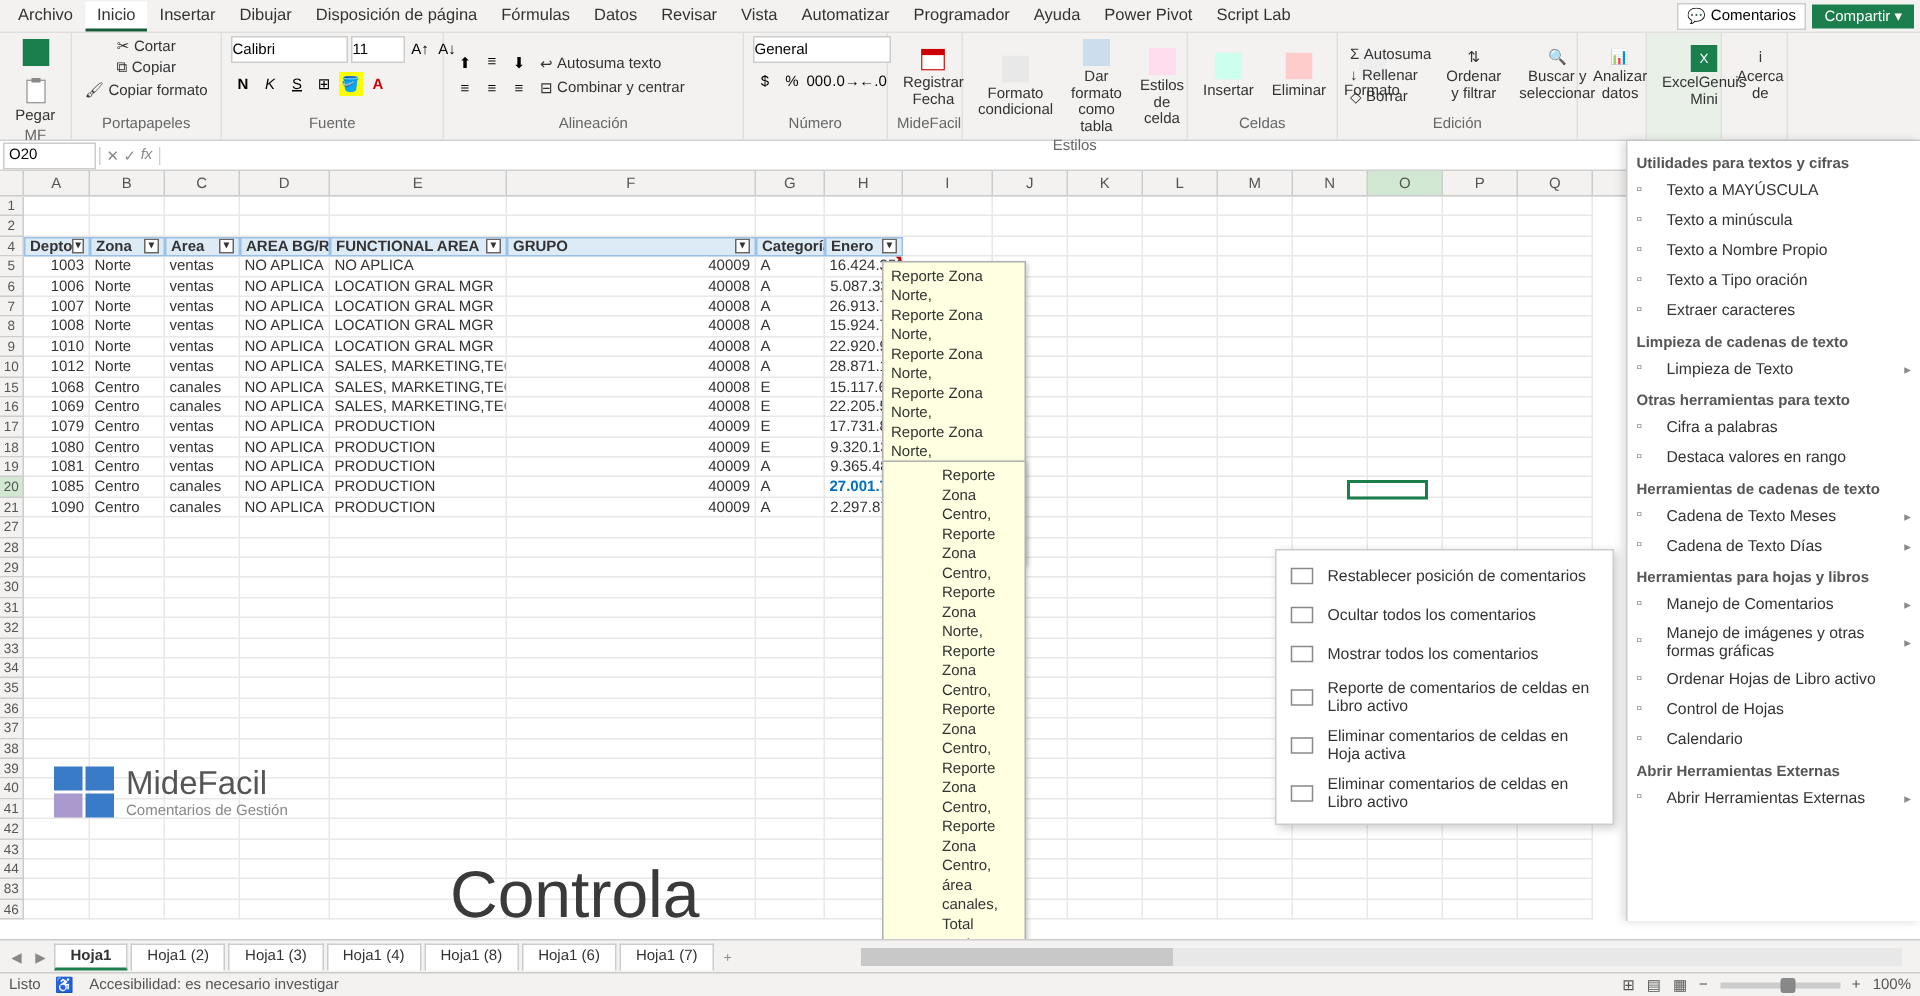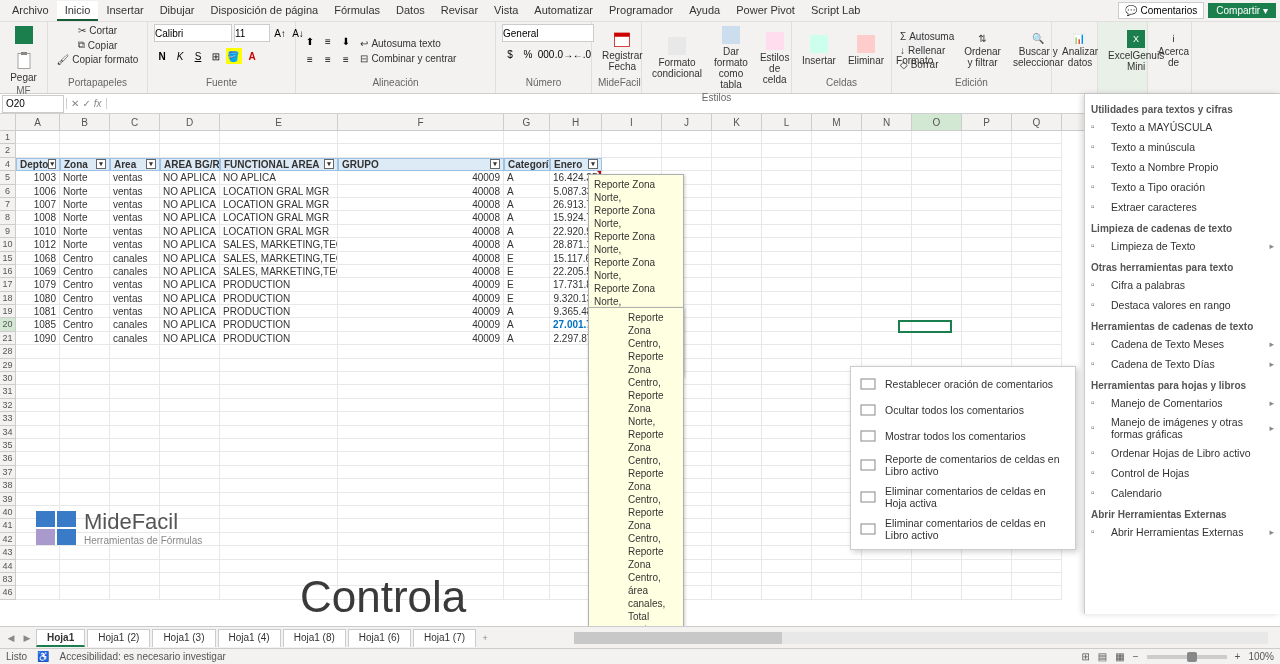--- a/index.html
+++ b/index.html
@@ -668,20 +668,40 @@
         <div class="cell" style="width: 50px;"></div>
         <div class="cell" style="width: 50px;"></div>
         <div class="cell" style="width: 50px;"></div>
         <div class="cell" style="width: 50px;"></div>
         <div class="cell" style="width: 50px;"></div>
         <div class="cell" style="width: 50px;"></div>
         <div class="cell" style="width: 50px;"></div>
         <div class="cell" style="width: 50px;"></div>
       </div>
       <div class="row">
+        <div class="row-h">27</div>
+        <div class="cell" style="width: 44px;"></div>
+        <div class="cell" style="width: 50px;"></div>
+        <div class="cell" style="width: 50px;"></div>
+        <div class="cell" style="width: 60px;"></div>
+        <div class="cell" style="width: 118px;"></div>
+        <div class="cell" style="width: 166px;"></div>
+        <div class="cell" style="width: 46px;"></div>
+        <div class="cell" style="width: 52px;"></div>
+        <div class="cell" style="width: 60px;"></div>
+        <div class="cell" style="width: 50px;"></div>
+        <div class="cell" style="width: 50px;"></div>
+        <div class="cell" style="width: 50px;"></div>
+        <div class="cell" style="width: 50px;"></div>
+        <div class="cell" style="width: 50px;"></div>
+        <div class="cell" style="width: 50px;"></div>
+        <div class="cell" style="width: 50px;"></div>
+        <div class="cell" style="width: 50px;"></div>
+      </div>
+      <div class="row">
         <div class="row-h">28</div>
         <div class="cell" style="width: 44px;"></div>
         <div class="cell" style="width: 50px;"></div>
         <div class="cell" style="width: 50px;"></div>
         <div class="cell" style="width: 60px;"></div>
         <div class="cell" style="width: 118px;"></div>
         <div class="cell" style="width: 166px;"></div>
         <div class="cell" style="width: 46px;"></div>
         <div class="cell" style="width: 52px;"></div>
         <div class="cell" style="width: 60px;"></div>
@@ -1076,21 +1096,21 @@
 área canales, Total
 ventas $2.297.874</div>
 
   <div class="context-menu" style="left:850px;top:252px" id="ctx">
       <div class="ctx-item">
         <div class="ctx-ico">
           <svg viewBox="0 0 18 18">
             <rect x="2" y="4" width="14" height="10" fill="none" stroke="#888"></rect>
           </svg>
         </div>
-        <span>Restablecer oración de comentarios</span>
+        <span>Restablecer posición de comentarios</span>
       </div>
       <div class="ctx-item">
         <div class="ctx-ico">
           <svg viewBox="0 0 18 18">
             <rect x="2" y="4" width="14" height="10" fill="none" stroke="#888"></rect>
           </svg>
         </div>
         <span>Ocultar todos los comentarios</span>
       </div>
       <div class="ctx-item">
@@ -1131,21 +1151,21 @@
 
   <div class="logo">
     <div class="logo-sq">
         <div></div>
         <div></div>
         <div></div>
         <div></div>
       </div>
     <div class="logo-txt">
         <div class="logo-main">MideFacil</div>
-        <div class="logo-sub">Herramientas de Fórmulas</div>
+        <div class="logo-sub">Comentarios de Gestión</div>
       </div>
   </div>
 </div>
 
 <div class="dropdown-panel" id="dropdown">
     <div class="dp-header">Utilidades para textos y cifras</div>
     <div class="dp-item">
       <span class="ico">▫</span>
       <span>Texto a MAYÚSCULA</span>
     </div>

